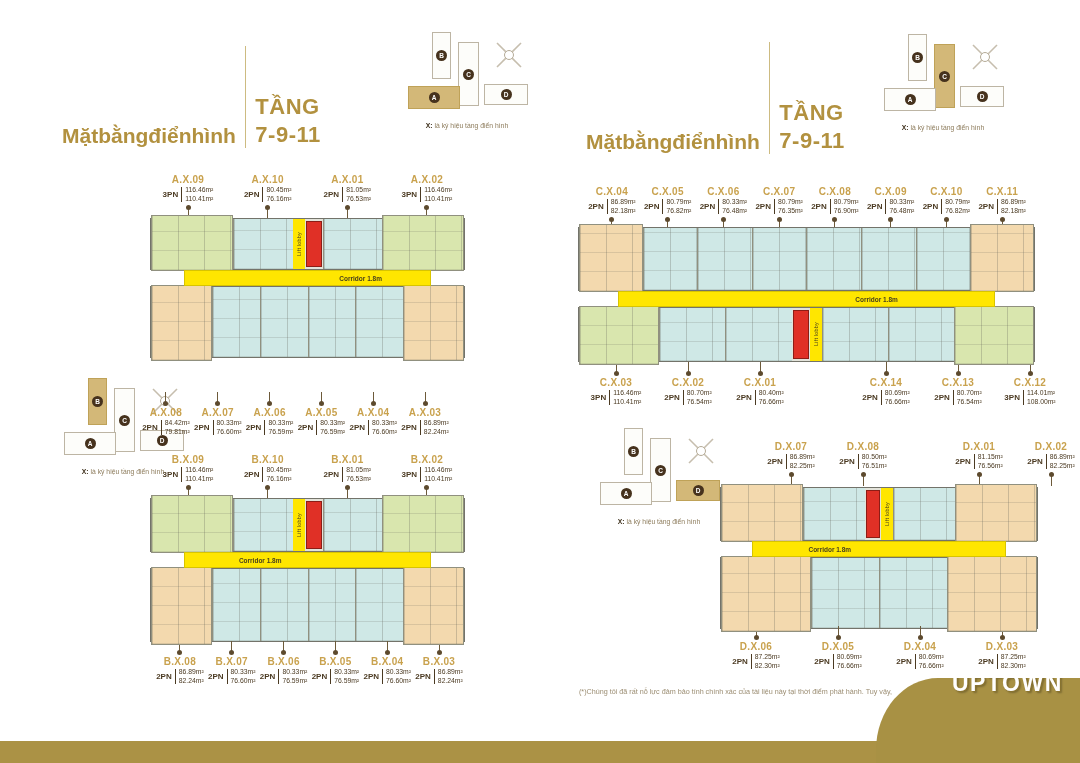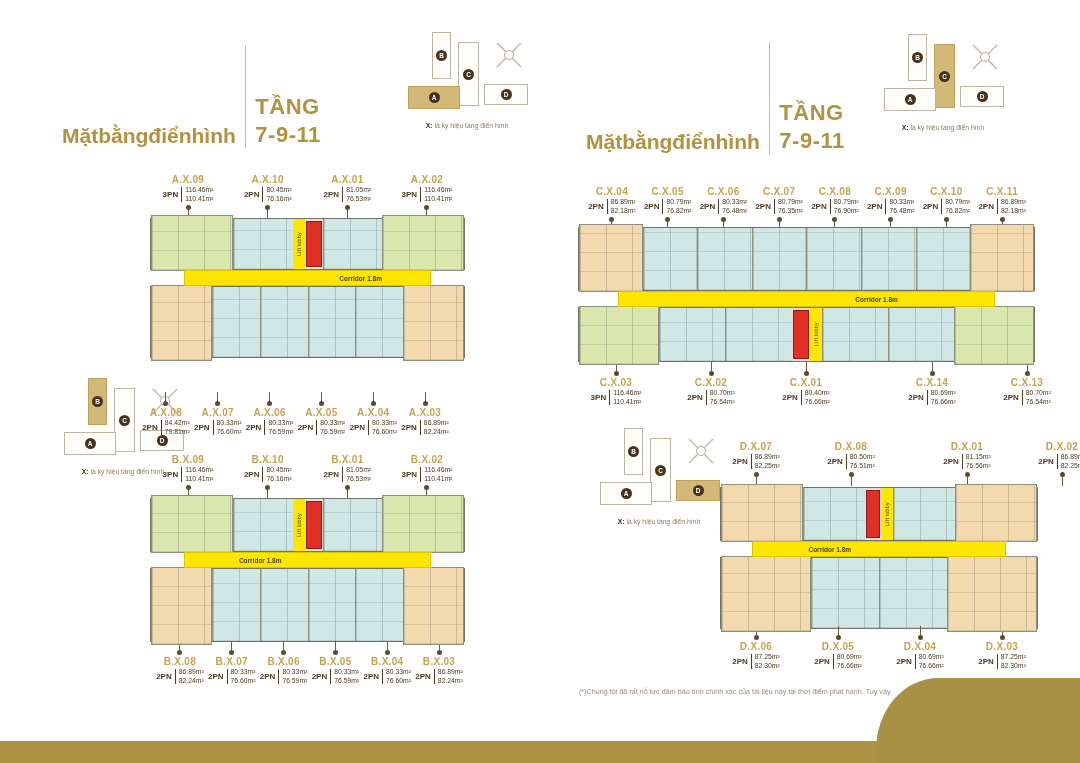--- a/index.html
+++ b/index.html
@@ -51,21 +51,21 @@
   .core{flex:1;background:#e03026;border:1px solid #8c1d16;margin:2px 1px;}
   .corridor{height:14px;background:#ffe600;border:1px solid #d8c400;position:relative;
         display:flex;align-items:center;z-index:3;}
   .clabel{position:absolute;font-size:6.5px;font-weight:bold;color:#4a421c;white-space:nowrap;
         top:50%;transform:translateY(-50%);}
   .label-right .clabel{left:63%;}
   .label-left .clabel{left:22%;}
 
   
   .lrow{position:absolute;display:flex;justify-content:space-between;box-sizing:border-box;padding:0 2px;}
-  .lgroup{flex:1;display:flex;justify-content:space-around;gap:23px;}
+  .lgroup{flex:1;display:flex;justify-content:space-around;}
   .lspacer{flex:0 0 auto;}
   .ulabel{display:flex;flex-direction:column;align-items:center;width:72px;}
   .ucode{font-size:10px;font-weight:bold;color:#c9a24e;letter-spacing:.3px;}
   .uinfo{display:flex;align-items:center;gap:3px;margin-top:1px;}
   .upn{font-size:8px;font-weight:bold;color:#4b3a22;}
   .usep{width:1px;height:15px;background:#4b3a22;}
   .uareas{display:flex;flex-direction:column;font-size:6.8px;color:#4b3a22;line-height:1.3;}
   .uconn{width:1px;background:#6d5a3a;position:relative;height:13px;}
   .uconn::after{content:'';position:absolute;width:5px;height:5px;border-radius:50%;
         background:#5d4a2e;left:-2px;}
@@ -751,21 +751,21 @@
       <span class="upn">2PN</span>
       <span class="usep"></span>
       <span class="uareas">
         <span>86.89m²</span>
         <span>82.24m²</span>
       </span>
     </div>
   </div>
 </div>
 
-  <div class="lrow top" style="left:718px;top:441px;width:322px;justify-content:space-between;">
+  <div class="lrow top" style="left:753px;top:441px;width:322px;justify-content:space-between;">
     <div class="lgroup">
   <div class="ulabel">
     <div class="uconn"></div>
     <div class="ucode">D.X.07</div>
     <div class="uinfo">
       <span class="upn">2PN</span>
       <span class="usep"></span>
       <span class="uareas">
         <span>86.89m²</span>
         <span>82.25m²</span>
@@ -892,15 +892,16 @@
       </span>
     </div>
   </div>
 </div>
 
   <div class="footnote">
     <div>(*)Chúng tôi đã rất nỗ lực đảm bảo tính chính xác của tài liệu này tại thời điểm phát hành. Tuy vậy,</div>
   </div>
   <div class="footer-bar"></div>
   <div class="logo-badge">
+    <div class="logo-uptown">UPTOWN</div>
   </div>
 
 </div>
 
 </body></html>

